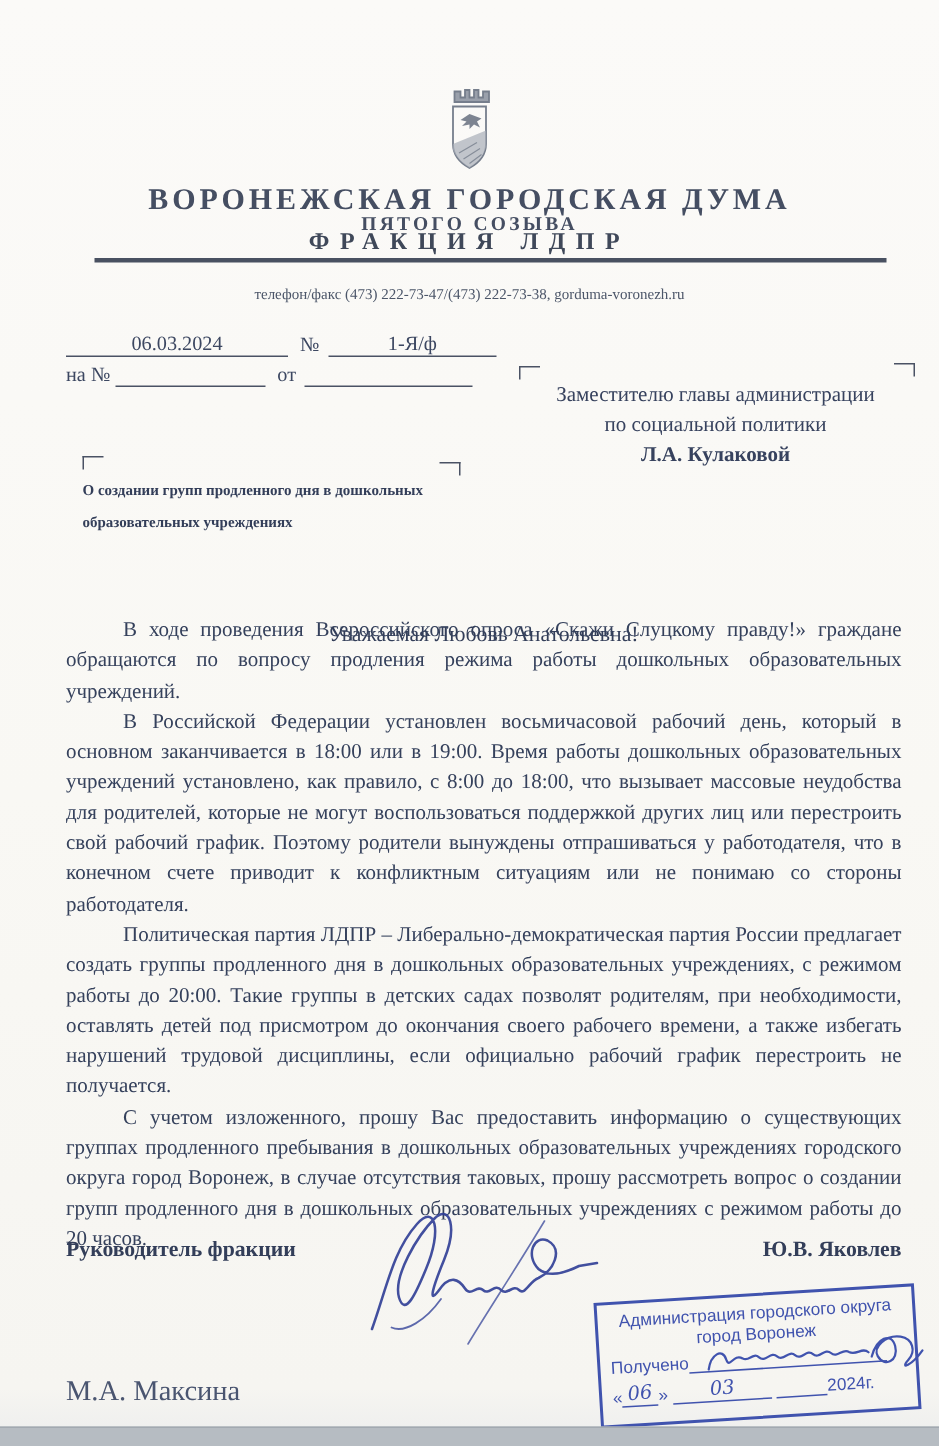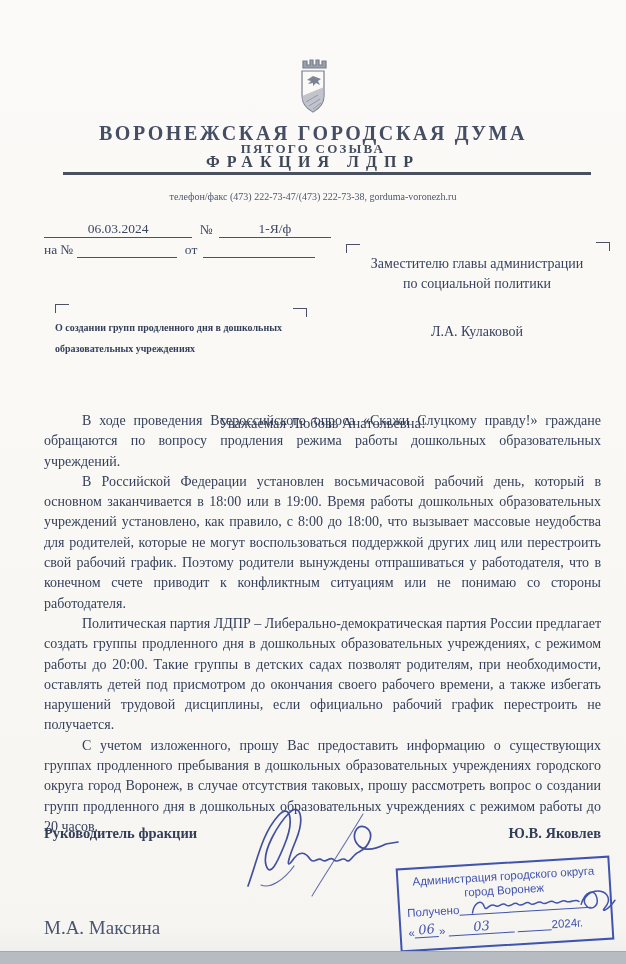--- a/index.html
+++ b/index.html
@@ -28,21 +28,21 @@
   .w150{width:148px;} .w112{width:112px;} .w100{width:100px;}
   .ref-label{display:inline-block; padding:0 6px 0 8px;}
   
   .corner{position:absolute; width:13px; height:8px;}
   .corner.tl{border-left:1.6px solid #4a5264; border-top:1.6px solid #4a5264;}
   .corner.tr{border-right:1.6px solid #4a5264; border-top:1.6px solid #4a5264;}
   
   .recipient{position:absolute; left:344px; top:242px; width:266px;
              text-align:center; font-size:14px; line-height:20px; color:#37425e;}
   .recipient .txt{padding-top:12px;}
-  .recipient .name{font-weight:normal;margin-top:28px;}
+  .recipient .name{font-weight:bold;}
   
   .subject{position:absolute; left:55px; top:304px; width:242px;
            font-weight:bold; font-size:10px; line-height:21px; color:#333e59;}
   .subject .txt{padding-top:13px;}
   
   .salutation{position:absolute; top:379px; left:44px; width:557px; text-align:center;
               font-weight:normal; font-size:14.5px; color:#333e59;margin-top:36px;}
   .body{position:absolute; top:411px; left:44px; width:557px;
         font-size:14px; line-height:20.3px; text-align:justify; color:#35415c;}
   .body p{margin:0; text-indent:38px;}

